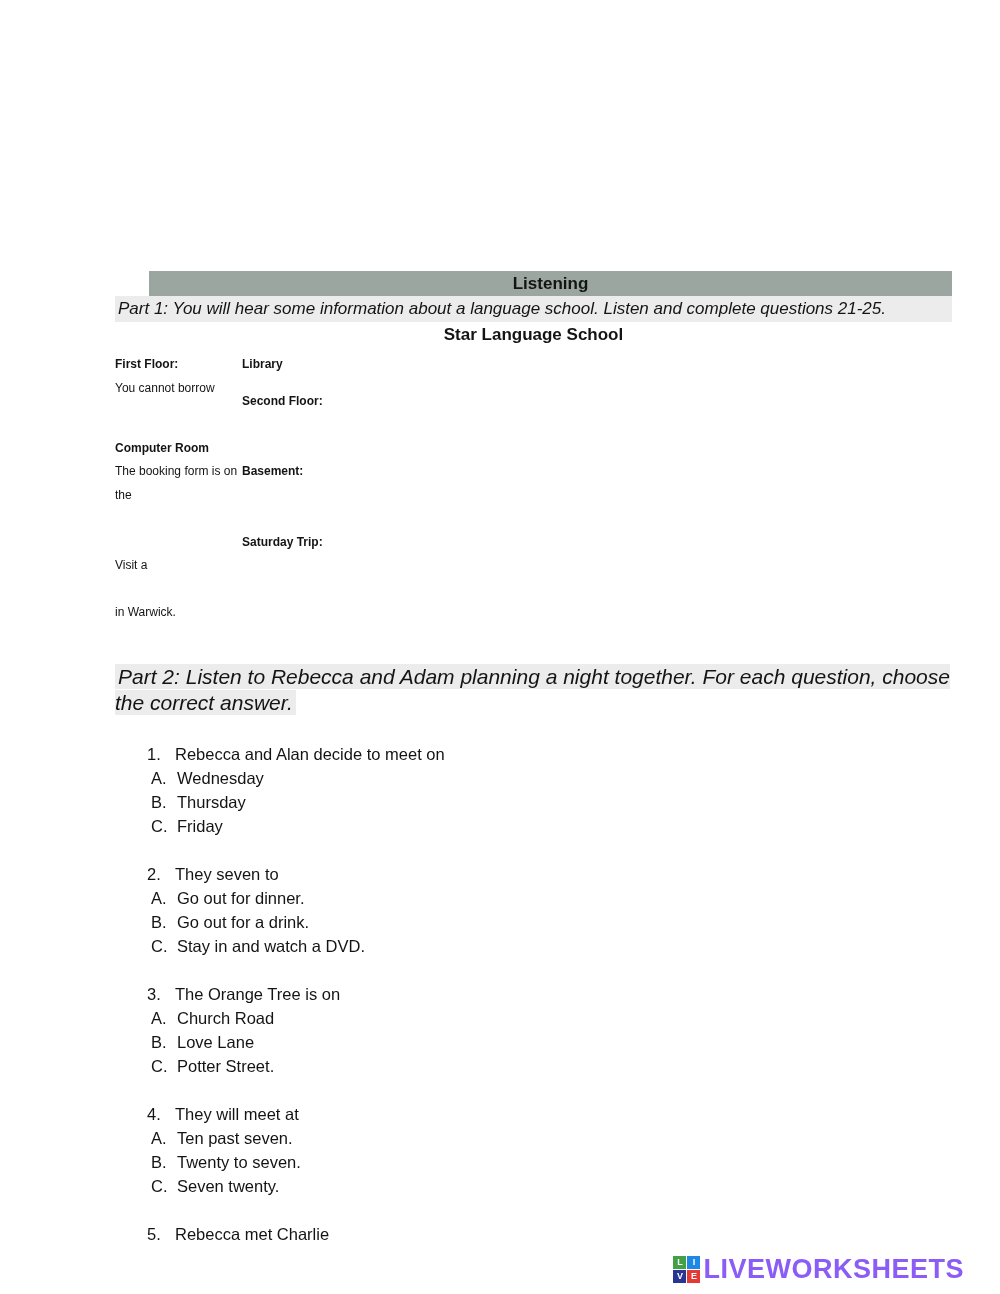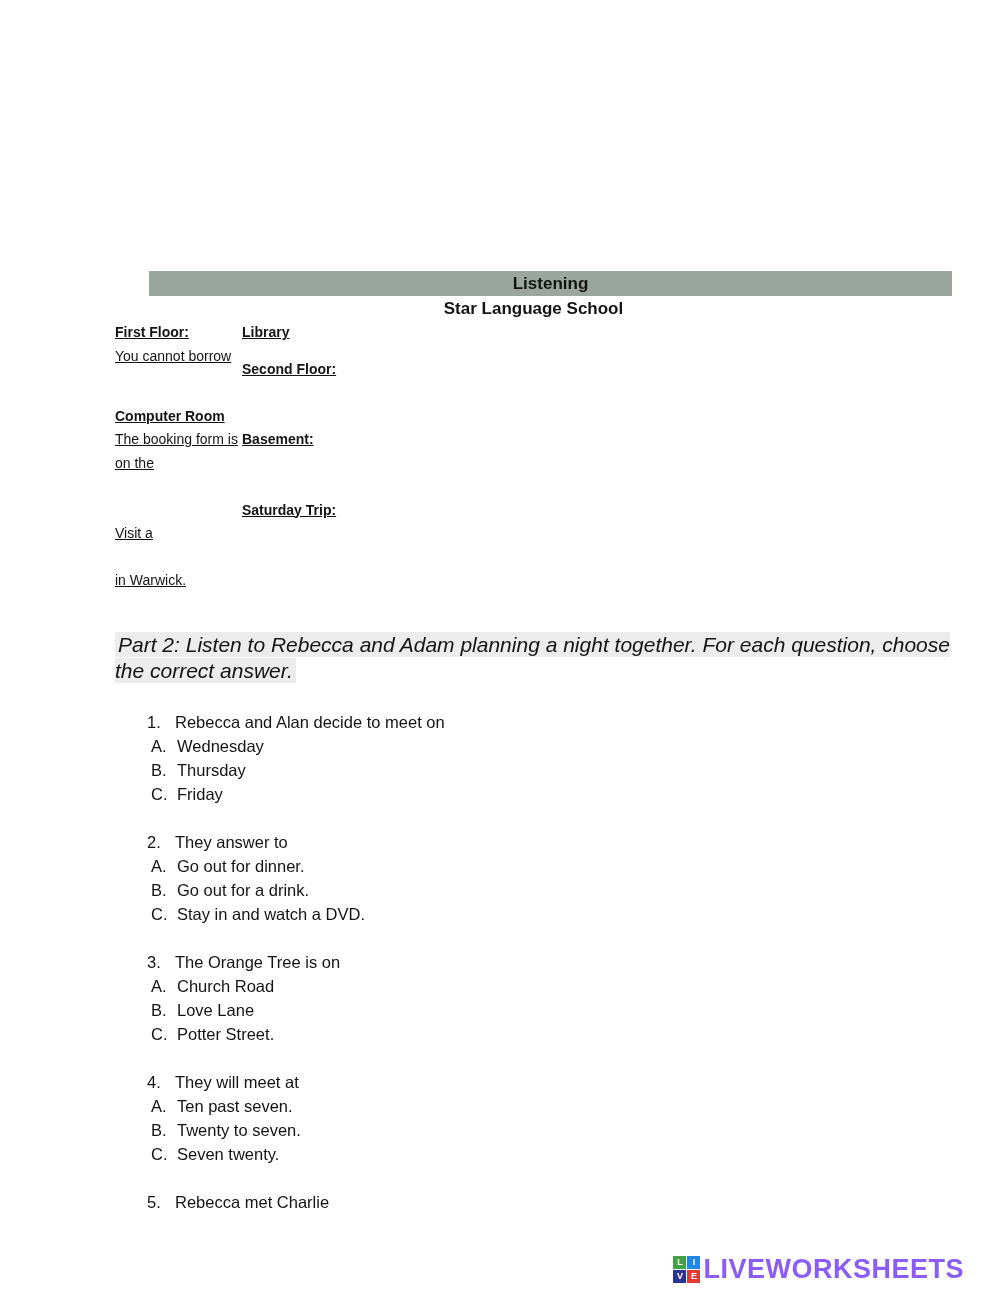--- a/index.html
+++ b/index.html
@@ -38,24 +38,23 @@
   .school-title {
     text-align: center;
     font-weight: bold;
     font-size: 17px;
     line-height: 24px;
     margin-top: 1px;
   }
   .info-grid {
     display: grid;
     grid-template-columns: 127px 1fr;
-    font-size: 14px;
+    font-size: 12px;
     line-height: 23.5px;
-    margin-top: 0;
-    text-decoration: underline;
+    margin-top: 6px;
   }
   .bold { font-weight: bold; }
   .gap-top { margin-top: 13px; }
   .blank {
     border: none;
     outline: none;
     background: transparent;
     font: inherit;
     vertical-align: baseline;
     height: 20px;
@@ -118,20 +117,23 @@
 </style>
 </head>
 <body>
 
 <div class="page">
 
   <div class="listening-bar">
     <span>Listening</span>
   </div>
 
+  <div class="part1-instructions">
+    <span>Part 1: You will hear some information about a language school. Listen and complete questions 21-25.</span>
+  </div>
 
   <div class="school-title">Star Language School</div>
 
   <div class="info-grid">
 
     <div class="bold">First Floor:</div>
     <div class="bold">Library</div>
 
     <div></div>
 
@@ -185,21 +187,21 @@
       </div>
       <div class="option">
         <span class="opt-letter">C.</span>
         <span class="opt-text">Friday</span>
       </div>
     </div>
 
     <div class="question">
       <div class="q-line">
         <span class="q-num">2.</span>
-        <span class="q-text">They answer to</span>
+        <span class="q-text">They seven to</span>
       </div>
       <div class="option">
         <span class="opt-letter">A.</span>
         <span class="opt-text">Go out for dinner.</span>
       </div>
       <div class="option">
         <span class="opt-letter">B.</span>
         <span class="opt-text">Go out for a drink.</span>
       </div>
       <div class="option">

